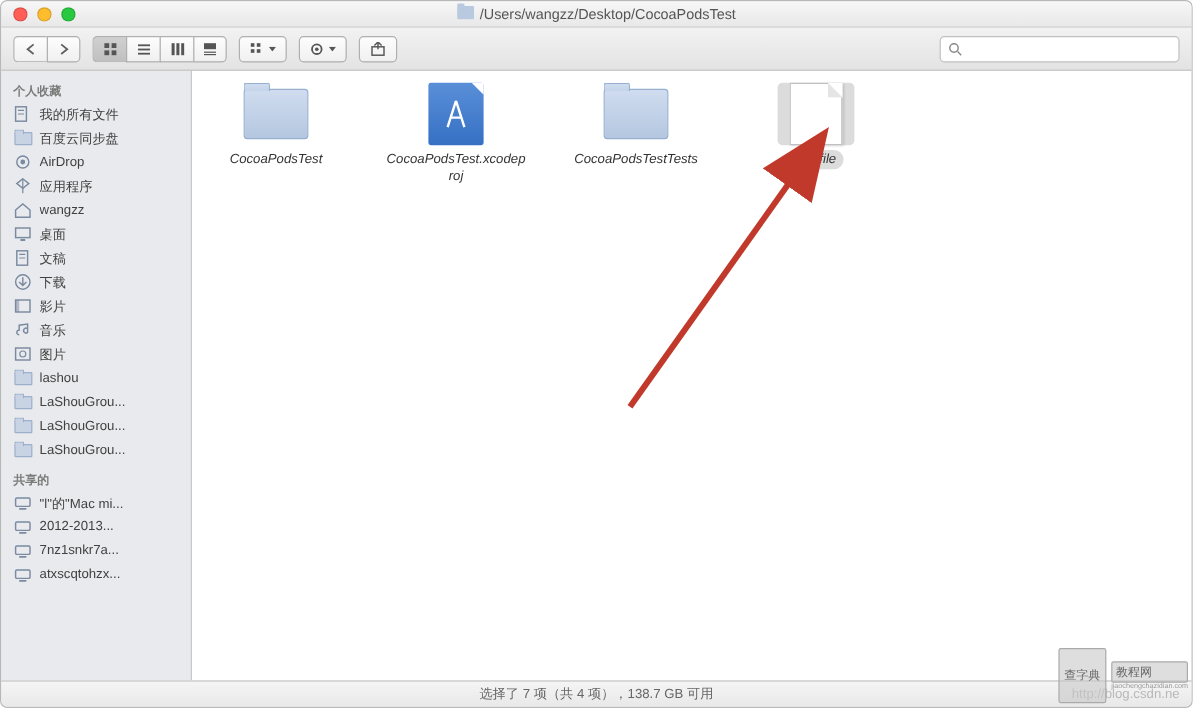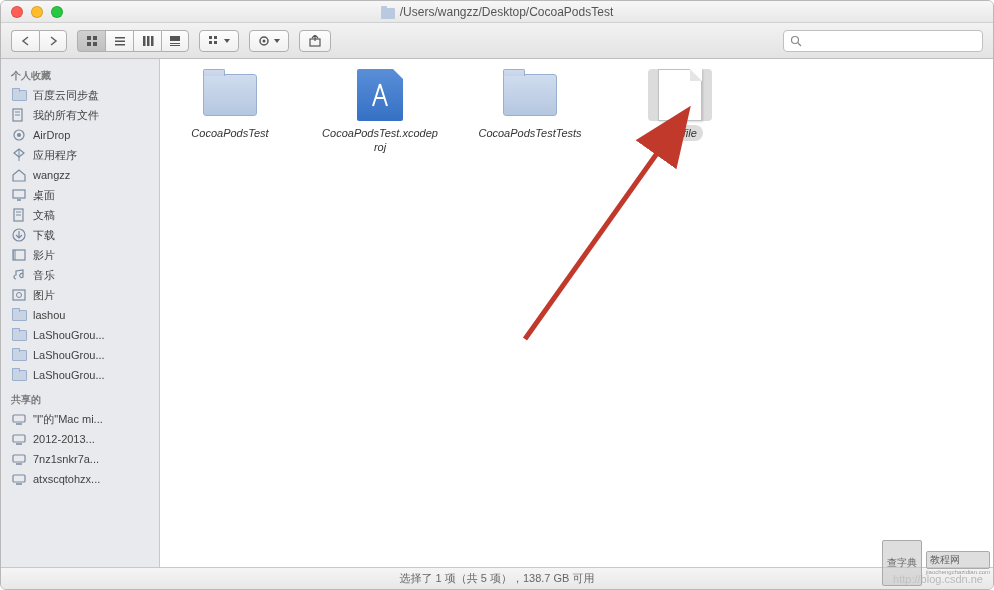--- a/index.html
+++ b/index.html
@@ -6,21 +6,21 @@
     body { font-family: "Lucida Grande", "Helvetica Neue", Arial, sans-serif; font-size: 11px; background: #fff; width: 994px; height: 590px; overflow: hidden; position: relative; }
     
     .window { width: 994px; height: 590px; background: #ededed; border: 1px solid #b8b8b8; border-radius: 6px; overflow: hidden; display: flex; flex-direction: column; }
     
     .titlebar { height: 22px; background: linear-gradient(#f7f7f7, #e8e8e8); border-bottom: 1px solid #d0d0d0; display: flex; align-items: center; position: relative; }
     .traffic-lights { display: flex; gap: 8px; padding-left: 10px; }
     .traffic-light { width: 12px; height: 12px; border-radius: 50%; border: 1px solid rgba(0,0,0,0.15); }
     .tl-close { background: #ff5f57; }
     .tl-min { background: #ffbd2e; }
     .tl-max { background: #28c940; }
-    .title-center { position: absolute; left: 0; right: 0; text-align: center; display: flex; align-items: flex-end; justify-content: center; gap: 5px; color: #555; font-size: 12px; pointer-events: none; }
+    .title-center { position: absolute; left: 0; right: 0; text-align: center; display: flex; align-items: flex-start; justify-content: center; gap: 5px; color: #555; font-size: 12px; pointer-events: none; }
     .title-folder-icon { width: 14px; height: 11px; background: #b9c9df; border-radius: 1px; position: relative; }
     .title-folder-icon::before { content: ''; position: absolute; top: -2px; left: 0; width: 6px; height: 2px; background: #b9c9df; border-radius: 1px 1px 0 0; }
     
     .toolbar { height: 36px; background: linear-gradient(#f2f2f2, #e3e3e3); border-bottom: 1px solid #c0c0c0; display: flex; align-items: center; padding: 0 10px; gap: 10px; }
     .nav-buttons { display: flex; }
     .nav-btn { width: 28px; height: 22px; background: linear-gradient(#fdfdfd, #f0f0f0); border: 1px solid #b0b0b0; display: flex; align-items: center; justify-content: center; cursor: pointer; }
     .nav-btn:first-child { border-radius: 4px 0 0 4px; border-right: none; }
     .nav-btn:last-child { border-radius: 0 4px 4px 0; }
     .view-buttons { display: flex; }
     .view-btn { width: 28px; height: 22px; background: linear-gradient(#fdfdfd, #f0f0f0); border: 1px solid #b0b0b0; border-right: none; display: flex; align-items: center; justify-content: center; cursor: pointer; }
@@ -166,33 +166,33 @@
     </div>
   </div>
 
   <div class="main-area">
     <div class="sidebar">
       <div class="sidebar-section">
         <div class="sidebar-header">个人收藏</div>
         <div id="favorites-list">
             <div class="sidebar-item">
               <span class="sidebar-icon">
-                <span class="folder-small"></span>
-              </span>
-              <span class="sidebar-label">百度云同步盘</span>
-            </div>
-            <div class="sidebar-item">
-              <span class="sidebar-icon">
                 <svg width="16" height="14" viewBox="0 0 16 14">
                   <rect x="2" y="1" width="9" height="12" fill="none" stroke="#7a8aa0" stroke-width="1.2"></rect>
                   <line x1="4" y1="4" x2="9" y2="4" stroke="#7a8aa0"></line>
                   <line x1="4" y1="7" x2="9" y2="7" stroke="#7a8aa0"></line>
                 </svg>
               </span>
               <span class="sidebar-label">我的所有文件</span>
+            </div>
+            <div class="sidebar-item">
+              <span class="sidebar-icon">
+                <span class="folder-small"></span>
+              </span>
+              <span class="sidebar-label">百度云同步盘</span>
             </div>
             <div class="sidebar-item">
               <span class="sidebar-icon">
                 <svg width="16" height="14" viewBox="0 0 16 14">
                   <circle cx="8" cy="7" r="5" fill="none" stroke="#7a8aa0" stroke-width="1.2"></circle>
                   <circle cx="8" cy="7" r="2" fill="#7a8aa0"></circle>
                 </svg>
               </span>
               <span class="sidebar-label">AirDrop</span>
             </div>
@@ -373,21 +373,21 @@
           <marker id="arrowhead" markerWidth="12" markerHeight="10" refX="10" refY="5" orient="auto">
             <polygon points="0 0, 12 5, 0 10" fill="#c0392b"></polygon>
           </marker>
         </defs>
         <line x1="10" y1="240" x2="170" y2="15" stroke="#c0392b" stroke-width="5" marker-end="url(#arrowhead)"></line>
       </svg>
     </div>
   </div>
 
   <div class="statusbar">
-    <span>选择了 1 项（共 5 项），138.7 GB 可用</span>
+    <span>选择了 7 项（共 4 项），138.7 GB 可用</span>
     <span class="statusbar-right">http://blog.csdn.ne</span>
   </div>
 </div>
 
 <div class="watermark">
   <div class="watermark-box">查字典</div>
   <div>
     <div class="watermark-box" style="padding:1px 3px;">教程网</div>
     <div style="font-size:6px;color:#999;">jiaochengchazidian.com</div>
   </div>

